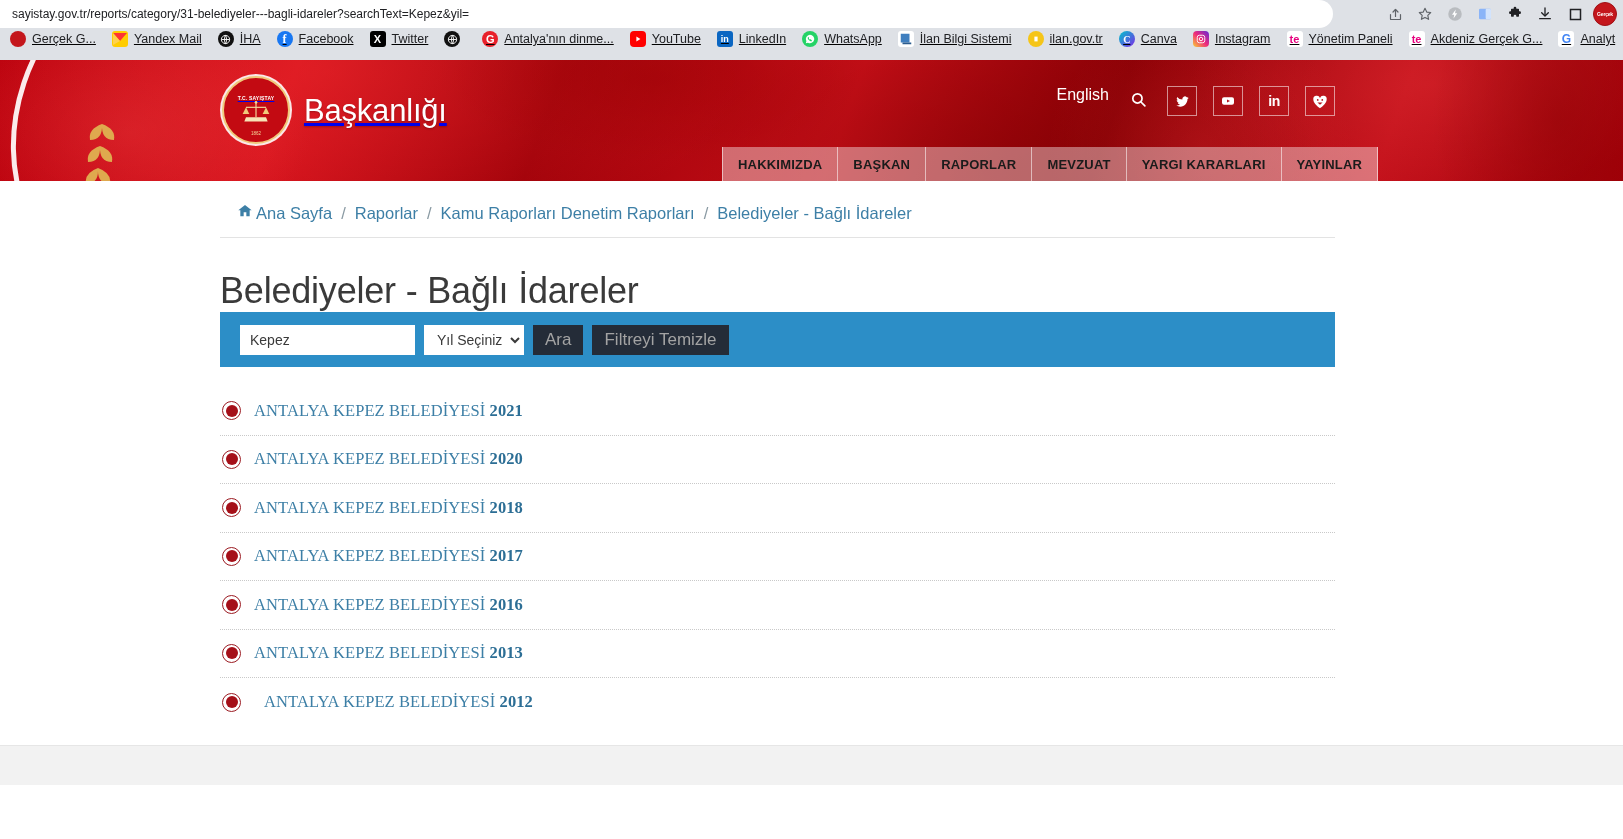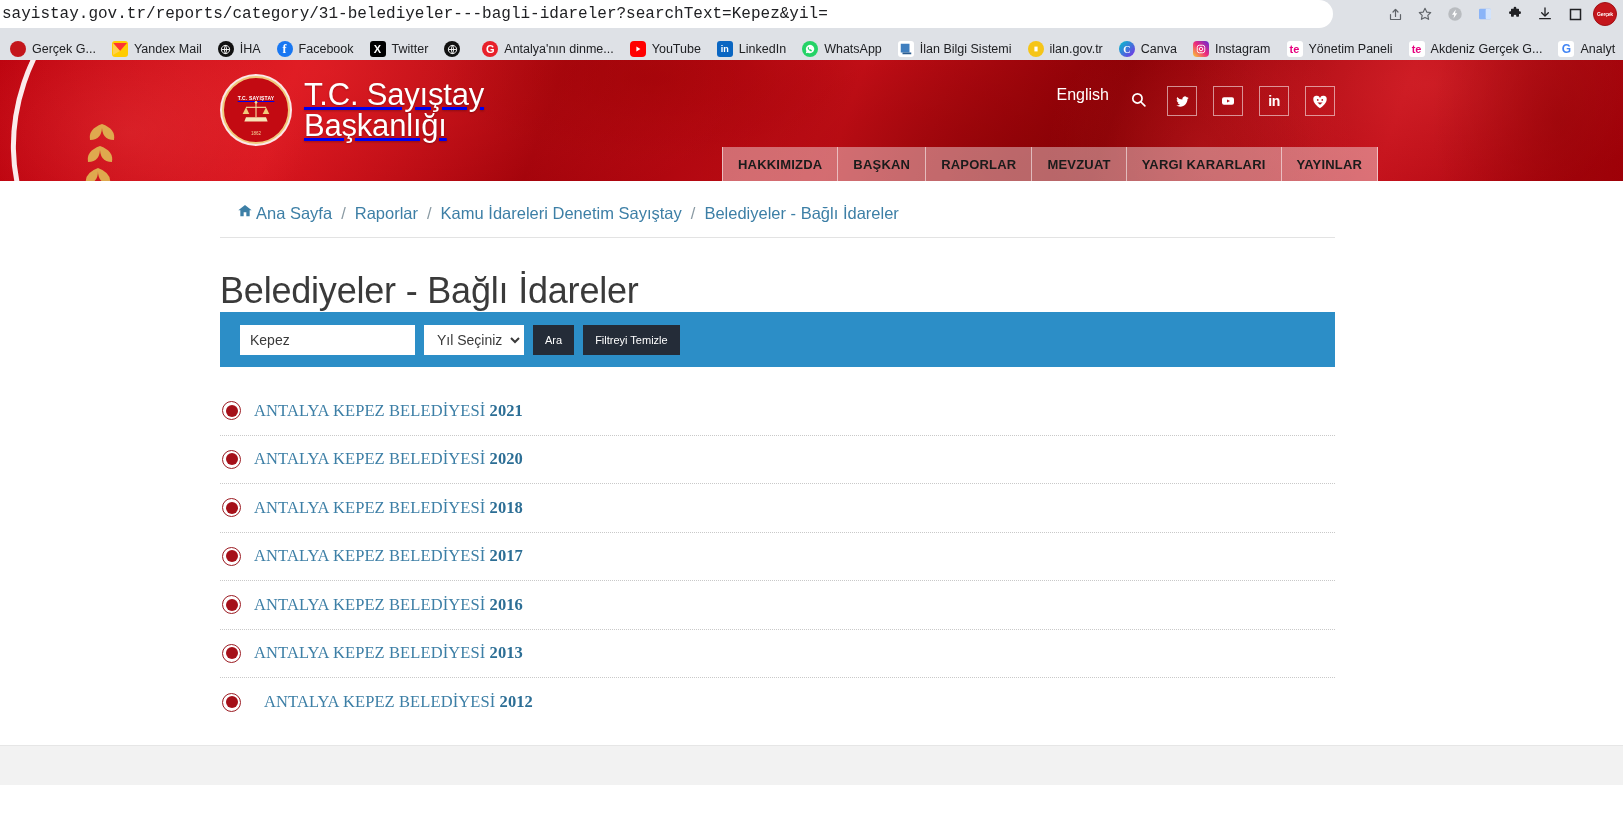--- a/index.html
+++ b/index.html
@@ -24,25 +24,25 @@
   }
   .urlbar-pill {
     position: absolute;
     left: 0; right: 290px; top: 0; bottom: 0;
     background: #ffffff;
     border-radius: 0 14px 14px 0;
     display: flex;
     align-items: center;
   }
   .url-text {
-    font-size: 16px;
+    font-size: 12px;
     color: #202124;
-    padding-left: 2px;
+    padding-left: 12px;
     white-space: nowrap;
-    font-family: Liberation Mono, monospace;
+    font-family: Liberation Sans, sans-serif;
   }
   .urlbar-icons {
     position: absolute;
     right: 0; top: 0; bottom: 0;
     display: flex;
     align-items: center;
     gap: 0px;
     padding-right: 4px;
   }
   .chrome-icon {
@@ -61,25 +61,26 @@
     letter-spacing: -0.2px;
     overflow: hidden;
     margin-left: 3px;
     margin-right: 2px;
   }
 
   
   .bookmarks-row {
     height: 32px;
     display: flex;
-    align-items: flex-end;
+    align-items: flex-start;
     background: #dee1e6;
     padding: 0 2px;
     overflow: hidden;
     white-space: nowrap;
+    text-decoration: underline;
   }
   .bookmark {
     display: flex;
     align-items: center;
     gap: 6px;
     padding: 3px 8px;
     font-size: 12.5px;
     color: #202124;
     border-radius: 4px;
     flex: 0 0 auto;
@@ -265,23 +266,23 @@
     background: #ffffff;
     font-size: 14px;
     color: #3a3a3a;
     padding: 0 4px 0 8px;
     font-family: "Liberation Sans", sans-serif;
     outline: none;
   }
   .btn-dark {
     height: 30px;
     background: #242c38;
-    color: #ffffff;
+    color: #a3a3a3;
     border: none;
-    font-size: 11px;
+    font-size: 17px;
     padding: 0 12px;
     font-family: "Liberation Sans", sans-serif;
     cursor: pointer;
   }
 
   .result-list { margin-top: 20px; }
   .result-item {
     display: flex; align-items: center;
     gap: 13px;
     height: 48.5px;
@@ -521,21 +522,20 @@
           <path d="M8 10h24" stroke="#f3d79a" stroke-width="1.4"></path>
           <circle cx="20" cy="4" r="1.6" fill="#f3d79a"></circle>
           <path d="M8 10l-4 8h8z" fill="#f0c97a"></path>
           <path d="M32 10l-4 8h8z" fill="#f0c97a"></path>
           <path d="M8 22h24l2 5H6z" fill="#f7e3b6"></path>
           <path d="M20 18v4" stroke="#f3d79a" stroke-width="1.4"></path>
         </svg>
         <span class="seal-year">1862</span>
       </span>
       <span class="brand-title">
-        <span>T.C. Sayıştay</span>
         <span class="l2">Başkanlığı</span>
       </span>
     </a>
 
     <div class="header-right">
       <a class="lang-link" href="#">English</a>
       <span class="hdr-search">
         <svg width="17" height="17" viewBox="0 0 24 24" fill="none" stroke="#ffffff" stroke-width="2.4" stroke-linecap="round">
           <circle cx="10.5" cy="10.5" r="6.5"></circle>
             <path d="M15.5 15.5L21 21"></path>
@@ -583,21 +583,21 @@
       <a href="#">
         <span class="home-ico">
           <svg width="16" height="16" viewBox="0 0 24 24" fill="#3d7fa6">
               <path d="M12 3L2 11h3v9h5v-6h4v6h5v-9h3z"></path>
             </svg>
         </span><span>Ana Sayfa</span>
       </a>
       <span class="sep">/</span>
       <a href="#">Raporlar</a>
       <span class="sep">/</span>
-      <a href="#">Kamu İdareleri Denetim Sayıştay</a>
+      <a href="#">Kamu Raporları Denetim Raporları</a>
       <span class="sep">/</span>
       <span class="current">Belediyeler - Bağlı İdareler</span>
     </div>
 
     <h1 class="page-title">Belediyeler - Bağlı İdareler</h1>
 
     <div class="filter-bar">
       <input class="filter-input" type="text" value="Kepez" style="">
       <select class="filter-select">
         <option>Yıl Seçiniz</option>

